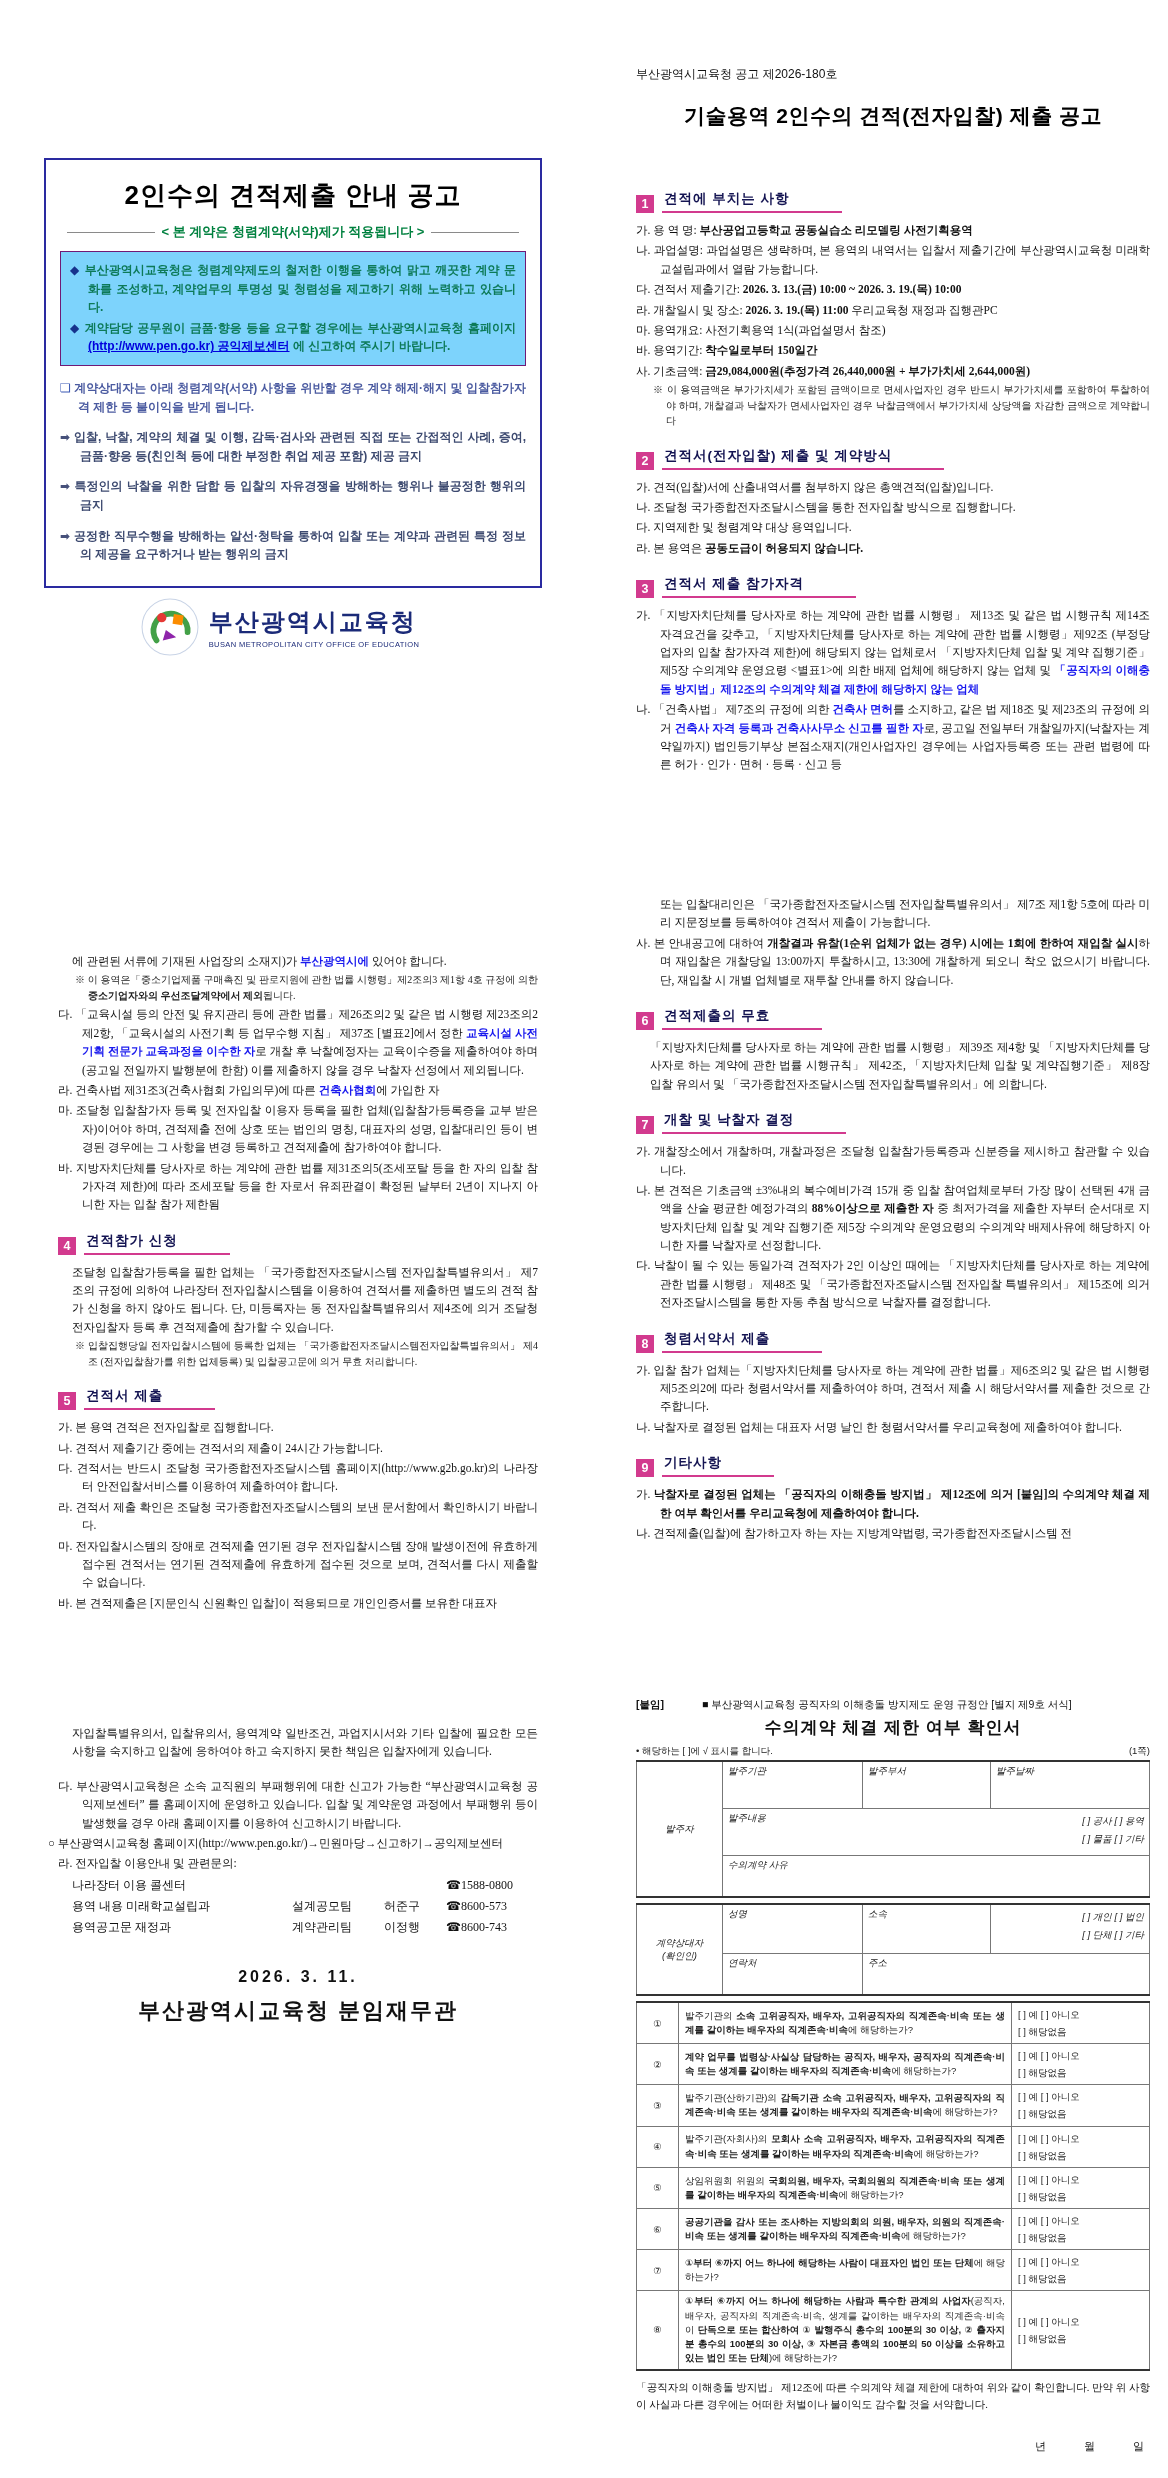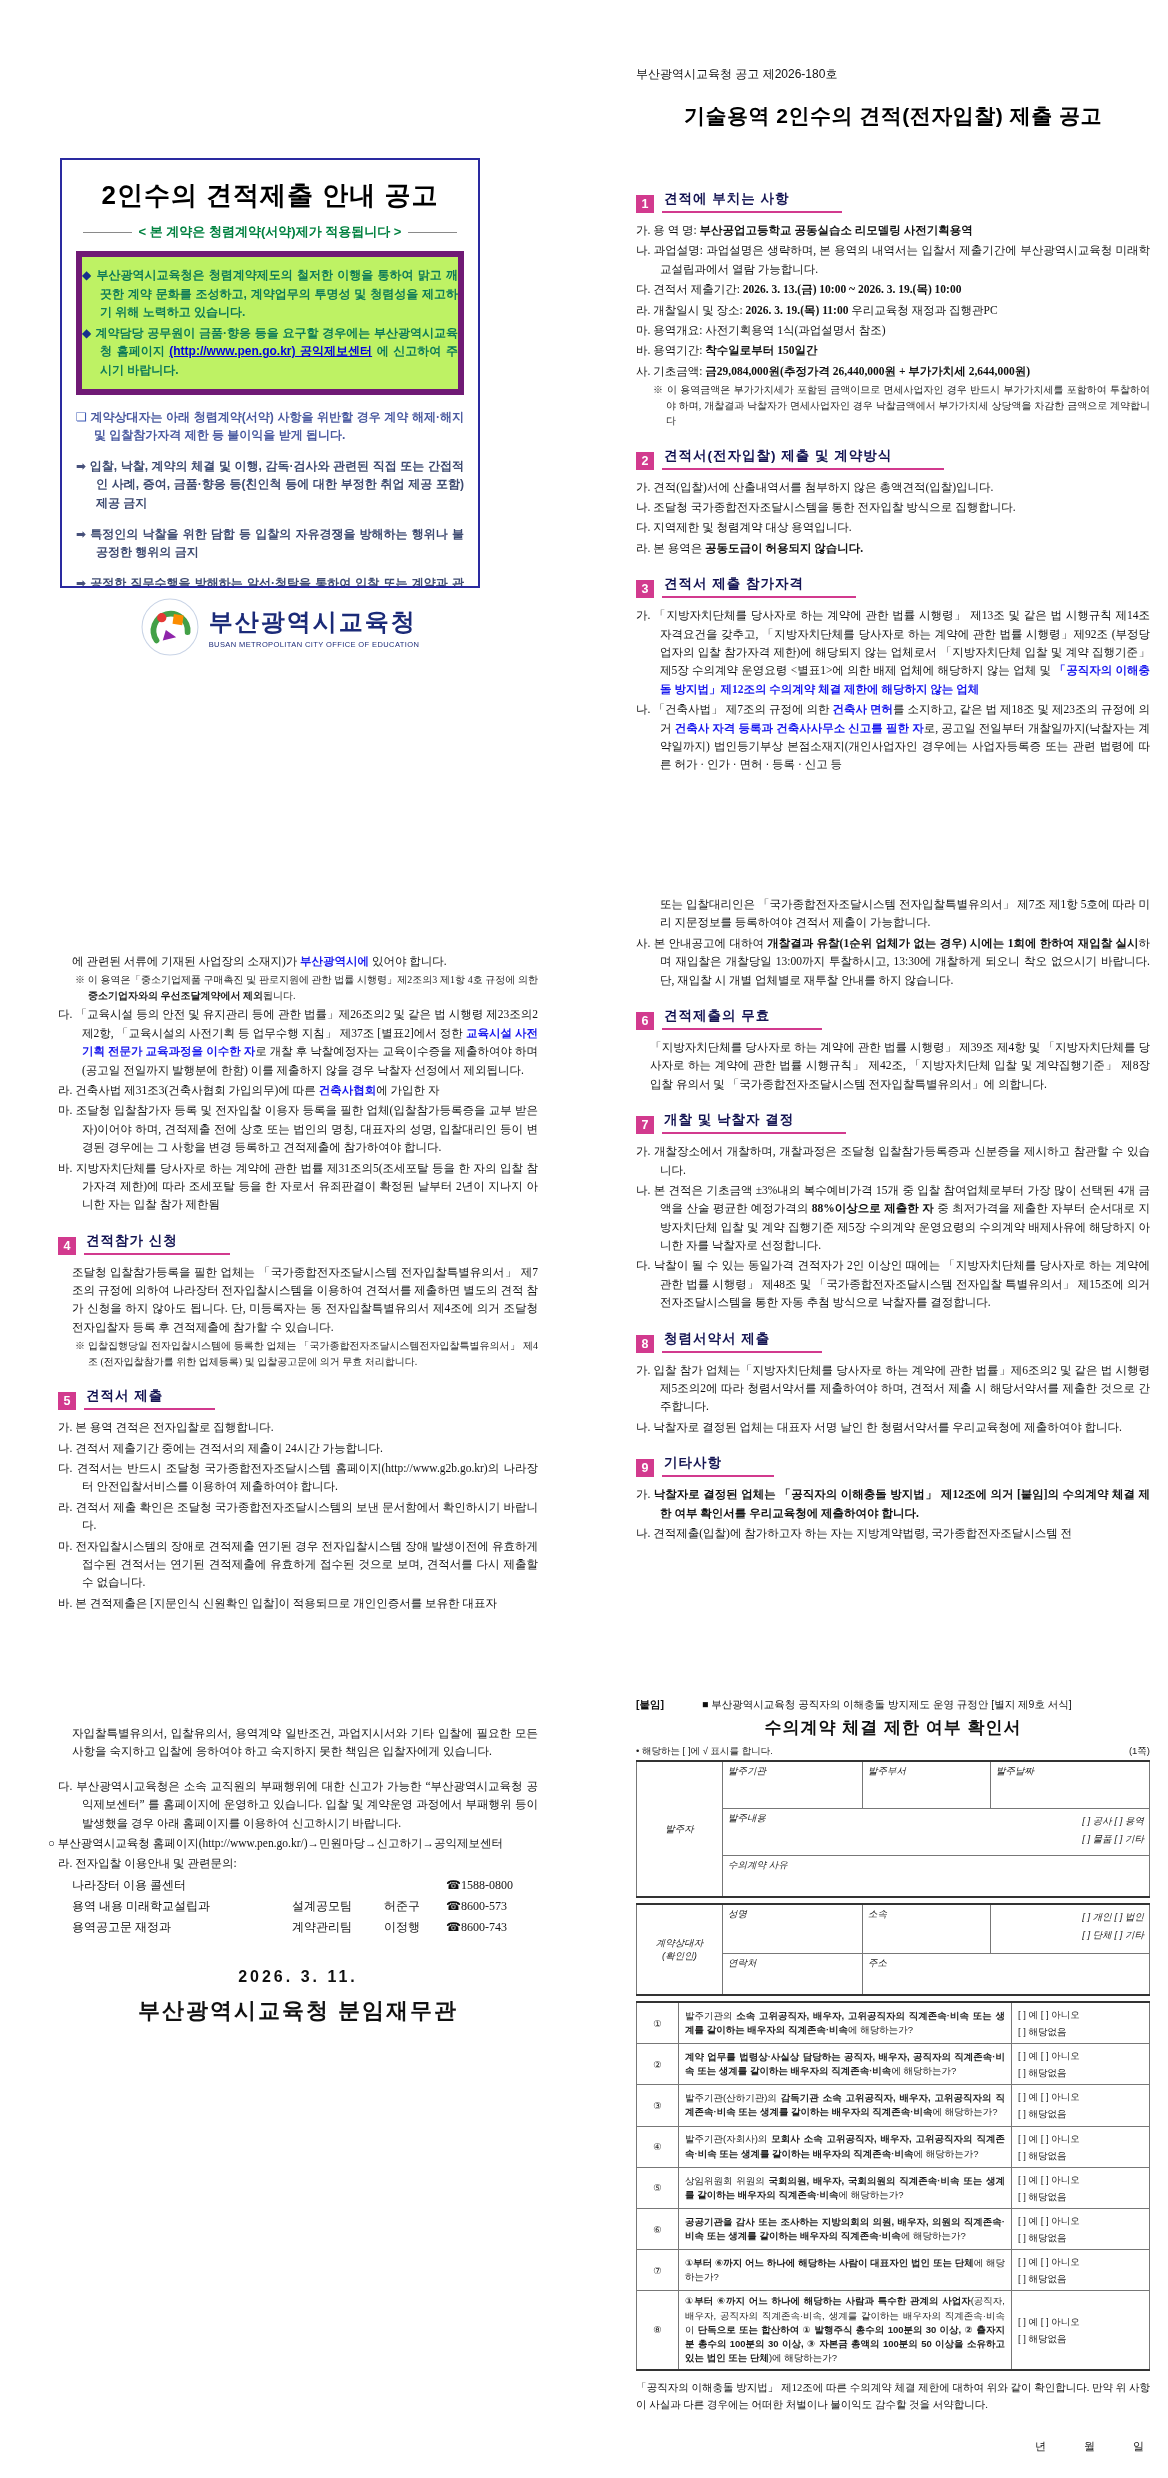--- a/index.html
+++ b/index.html
@@ -7,21 +7,21 @@
           font-family:"Liberation Serif","DejaVu Serif",serif;color:#111;}
   .abs{position:absolute;}
 
   
   .outbox{border:2px solid #2a2aa0;height:430px;box-sizing:border-box;padding:12px 14px;overflow:hidden;background:#fff;}
   .l1title{text-align:center;font-weight:700;font-size:26px;letter-spacing:1px;color:#000;
            font-family:"Liberation Sans","DejaVu Sans",sans-serif;margin-top:6px;}
   .subrow{display:flex;align-items:center;margin-top:10px;}
   .subrow .hrln{flex:1;height:1px;background:#8a8a8a;margin:0 7px;}
   .subtxt{color:#00813f;font-weight:700;font-size:13px;font-family:"Liberation Sans","DejaVu Sans",sans-serif;}
-  .cyanbox{border:6px solid #701a75;background:#bef264;margin-top:10px;padding:7px 0;}
+  .cyanbox{border:1px solid #701a75;background:#7dd3fc;margin-top:10px;padding:7px 9px;}
   .ip{color:#0d7a58;font-weight:700;font-size:12px;line-height:1.55;text-align:justify;
       font-family:"Liberation Sans","DejaVu Sans",sans-serif;padding-left:18px;text-indent:-18px;margin:2px 0;}
   .warnp{color:#4a5aa0;font-weight:700;font-size:12px;line-height:1.55;text-align:justify;
       font-family:"Liberation Sans","DejaVu Sans",sans-serif;padding-left:18px;text-indent:-18px;margin-top:13px;}
   .arrowp{color:#3d4a70;font-weight:700;font-size:12px;line-height:1.55;text-align:justify;
       font-family:"Liberation Sans","DejaVu Sans",sans-serif;padding-left:20px;text-indent:-20px;margin-top:8px;}
 
   
   .logo-inner{display:flex;align-items:center;justify-content:center;gap:10px;}
   .logo-kr{color:#1b2a78;font-weight:700;font-size:24px;letter-spacing:2px;
@@ -88,21 +88,21 @@
   .cans{width:138px;line-height:1.8;vertical-align:middle;white-space:nowrap;}
   .closing{font-size:10.5px;line-height:1.65;text-align:justify;margin-top:4px;}
   .daterow{display:flex;justify-content:flex-end;gap:38px;font-size:11px;margin-top:26px;padding-right:6px;
            font-family:"Liberation Sans","DejaVu Sans",sans-serif;}
 </style>
 </head>
 <body>
 
 <div class="canvas">
 
-  <section class="abs" style="top:158px;left:60px;width:420px;">
+  <section class="abs" style="top:158px;left:44px;width:498px;">
     <div class="outbox">
       <div class="l1title">2인수의 견적제출 안내 공고</div>
       <div class="subrow">
         <span class="hrln"></span>
         <span class="subtxt">&lt; 본 계약은 청렴계약(서약)제가 적용됩니다 &gt;</span>
         <span class="hrln"></span>
       </div>
       <div class="cyanbox">
         <p class="ip"><span class="dia">◆ </span><span>부산광역시교육청은 청렴계약제도의 철저한 이행을 통하여 맑고 깨끗한 계약 문화를 조성하고, 계약업무의 투명성 및 청렴성을 제고하기 위해 노력하고 있습니다.</span></p>
         <p class="ip"><span class="dia">◆ </span><span>계약담당 공무원이 금품·향응 등을 요구할 경우에는 부산광역시교육청 홈페이지 </span><span class="lk">(http://www.pen.go.kr) 공익제보센터</span><span> 에 신고하여 주시기 바랍니다.</span></p>

